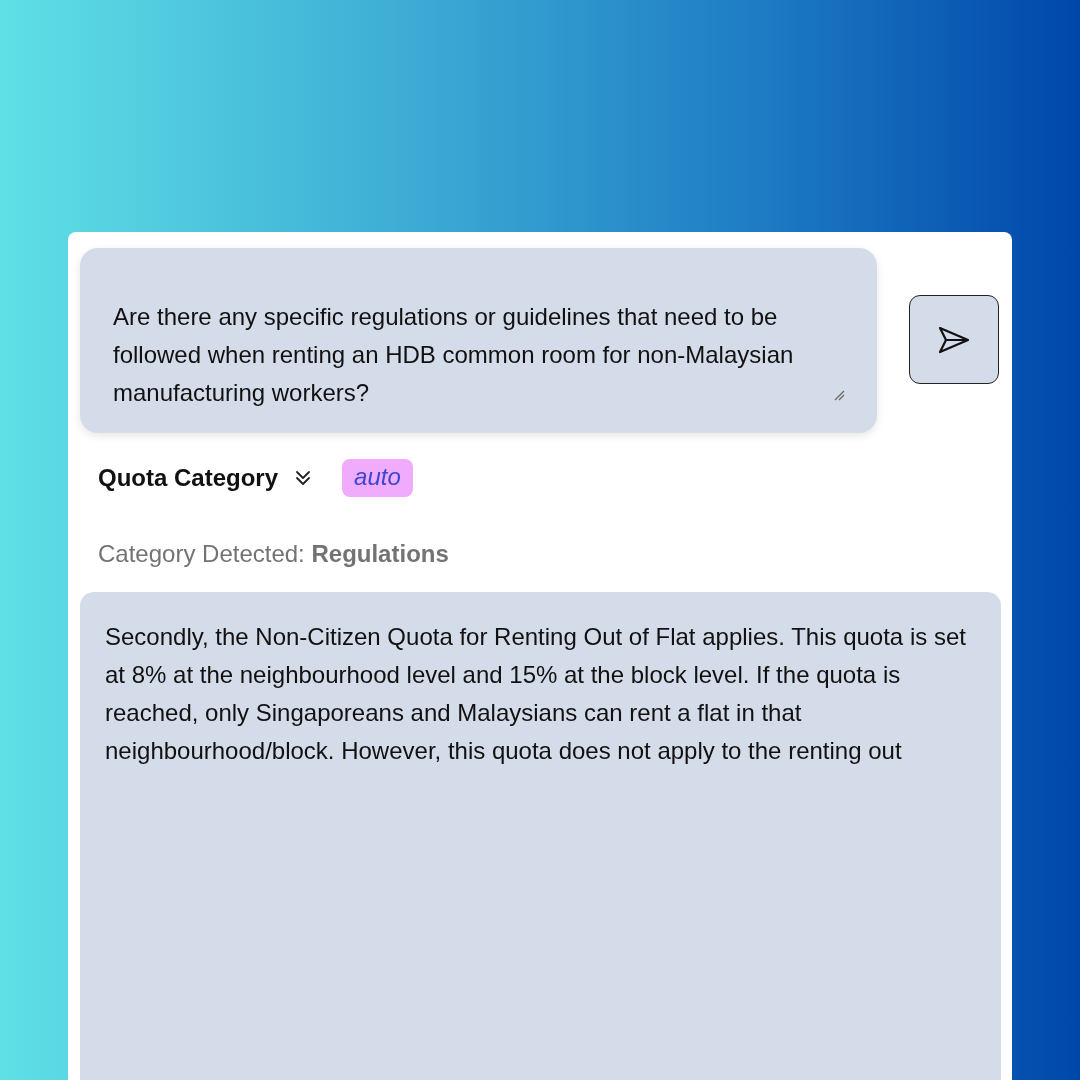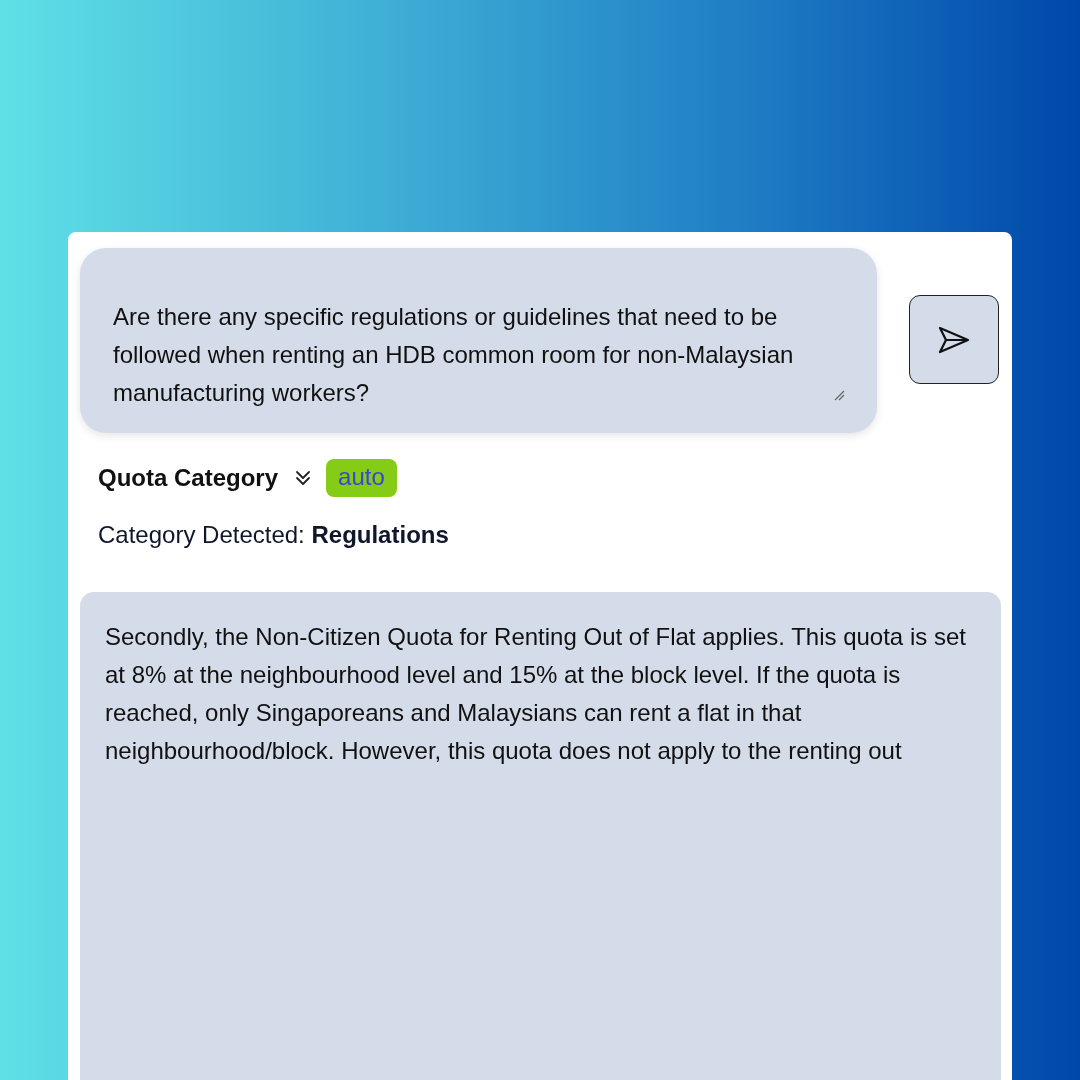--- a/index.html
+++ b/index.html
@@ -23,21 +23,21 @@
       background: #ffffff;
       border-radius: 8px;
     }
     .query-box {
       position: absolute;
       left: 12px;
       top: 16px;
       width: 797px;
       height: 185px;
       background: #d5dce9;
-      border-radius: 26px;
+      border-radius: 18px;
       box-shadow: 0 3px 8px rgba(0,0,0,0.10);
       box-sizing: border-box;
       padding: 50px 30px 0 33px;
     }
     .query-text {
       font-size: 24px;
       line-height: 38px;
       color: #111111;
       margin: 0;
       white-space: pre-wrap;
@@ -79,34 +79,35 @@
     }
     .chevron {
       margin-left: 14px;
       width: 22px;
       height: 22px;
       display: inline-flex;
       align-items: center;
       justify-content: center;
     }
     .auto-badge {
-      margin-left: 12px;
-      background: #84cc16;
+      margin-left: 28px;
+      background: #f0abfc;
       color: #3b46d1;
       font-size: 24px;
       padding: 4px 12px 6px 12px;
       border-radius: 8px;
       line-height: 28px;
+      font-style: italic;
     }
     .detected {
       position: absolute;
       left: 30px;
-      top: 289px;
+      top: 308px;
       font-size: 24px;
-      color: #0f172a;
+      color: #737373;
     }
     .detected-value {
       font-weight: bold;
     }
     .answer-box {
       position: absolute;
       left: 12px;
       top: 360px;
       width: 921px;
       height: 600px;

